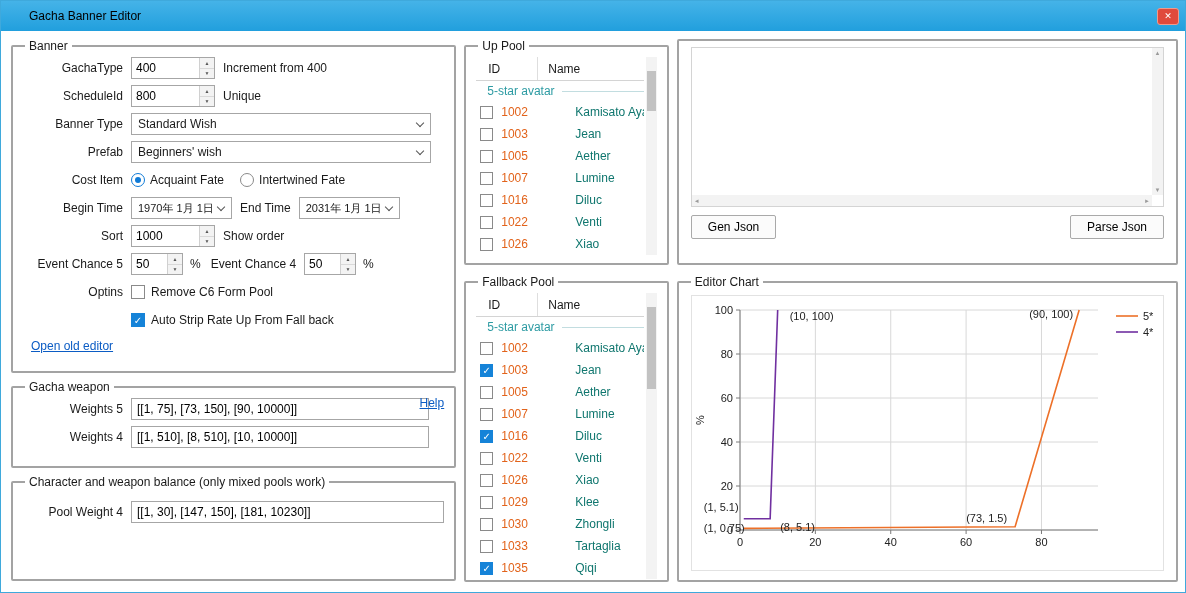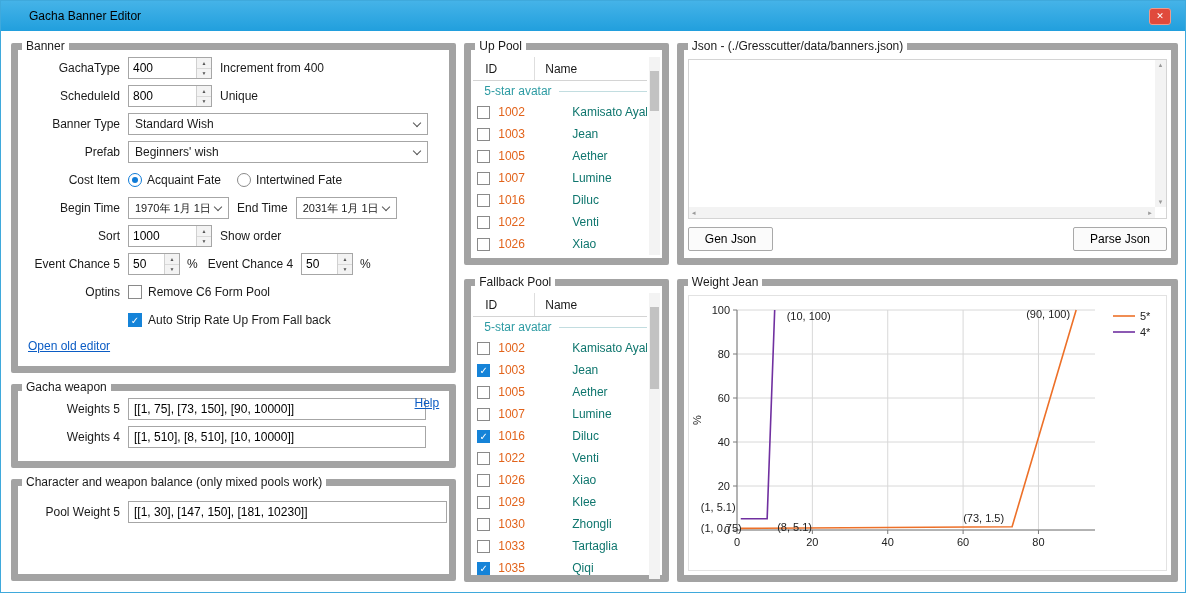--- a/index.html
+++ b/index.html
@@ -1,27 +1,27 @@
 <!DOCTYPE html>
 <html><head>
 <meta charset="utf-8">
 <style>
   *{box-sizing:border-box;margin:0;padding:0;}
   html,body{width:1186px;height:593px;}
   body{font-family:"Liberation Sans",sans-serif;font-size:12px;color:#1a1a1a;background:#d8d8d8;}
   .window{width:1186px;height:593px;background:#ffffff;border:1px solid #3fa9dc;position:relative;overflow:hidden;}
-  .titlebar{height:30px;background:linear-gradient(#45b3e8,#219fdd);display:flex;align-items:center;padding:0 14px 0 28px;}
+  .titlebar{height:30px;background:linear-gradient(#45b3e8,#219fdd);display:flex;align-items:center;padding:0 6px 0 28px;}
   .title{font-size:12px;color:#000;}
   .close-btn{margin-left:auto;width:22px;height:17px;background:#e04a3c;border:1px solid #ef9a8c;border-radius:3px;color:#fff;font-size:9px;line-height:1;display:flex;align-items:center;justify-content:center;cursor:default;}
   .content{display:flex;gap:8px;padding:8px 7px 10px 10px;height:563px;}
   .col{display:flex;flex-direction:column;min-width:0;}
   .col-left{width:446px;gap:7px;}
   .col-mid{width:205px;gap:10px;}
   .col-right{width:502px;gap:10px;}
-  fieldset.group{border:7px solid #a3a3a3;border-radius:2px;padding:4px 2px 6px;background:#fff;min-width:0;position:relative;}
+  fieldset.group{border:2px solid #a3a3a3;border-radius:2px;padding:4px 10px 6px;background:#fff;min-width:0;position:relative;}
   fieldset.group>legend{padding:0 4px;margin-left:2px;font-size:12px;color:#1a1a1a;}
   
   .frow{display:flex;align-items:center;height:22px;margin-bottom:6px;}
   .flabel{width:100px;text-align:right;margin-right:8px;flex:none;white-space:nowrap;}
   .hint{margin-left:8px;white-space:nowrap;}
   .spin{display:flex;border:1px solid #a6a6a6;background:#fff;height:22px;width:84px;flex:none;}
   .spin.narrow{width:52px;}
   .spin input{border:none;outline:none;flex:1;min-width:0;padding:0 4px;font:inherit;background:transparent;}
   .sbtns{width:15px;border-left:1px solid #d0d0d0;display:flex;flex-direction:column;flex:none;}
   .sbtns span{flex:1;display:flex;align-items:center;justify-content:center;font-size:5px;color:#555;background:#f3f3f3;}
@@ -208,21 +208,21 @@
         </div>
         <div class="frow">
           <span class="flabel">Weights 4</span>
           <input class="tinput w298" value="[[1, 510], [8, 510], [10, 10000]]" style="">
         </div>
       </fieldset>
 
       <fieldset class="group" style="height:106px;">
         <legend>Character and weapon balance (only mixed pools work)</legend>
         <div class="frow" style="margin-top:8px;">
-          <span class="flabel">Pool Weight 5</span>
+          <span class="flabel">Pool Weight 4</span>
           <input class="tinput w326" value="[[1, 30], [147, 150], [181, 10230]]" style="">
         </div>
       </fieldset>
     </div>
 
     <div class="col col-mid">
       <fieldset class="group" style="height:226px;">
         <legend>Up Pool</legend>
         <div class="pool-wrap">
           <div class="pool-header">
@@ -344,40 +344,39 @@
             </div>
           <div class="vscroll">
               <span class="thumb" style="top:14px;height:82px;"></span>
             </div>
         </div>
       </fieldset>
     </div>
 
     <div class="col col-right">
       <fieldset class="group" style="height:226px;">
-        <legend>Json - (./Gresscutter/data/banners.json)</legend>
         <div class="json-area">
           <span></span>
           <div class="sbar v">
               <span>▲</span>
               <span>▼</span>
             </div>
           <div class="sbar h">
               <span>◄</span>
               <span>►</span>
             </div>
         </div>
         <div class="json-btns">
           <button class="btn">Gen Json</button>
           <button class="btn">Parse Json</button>
         </div>
       </fieldset>
 
       <fieldset class="group" style="height:307px;">
-        <legend>Weight Jean</legend>
+        <legend>Editor Chart</legend>
         <div class="chart-box">
           <svg id="weight-chart-svg" width="482" height="270">
               <line x1="46" y1="12" x2="46" y2="232" stroke="#d8d8d8" stroke-width="1"></line>
               <line x1="121.36842105263158" y1="12" x2="121.36842105263158" y2="232" stroke="#d8d8d8" stroke-width="1"></line>
               <line x1="196.73684210526315" y1="12" x2="196.73684210526315" y2="232" stroke="#d8d8d8" stroke-width="1"></line>
               <line x1="272.1052631578947" y1="12" x2="272.1052631578947" y2="232" stroke="#d8d8d8" stroke-width="1"></line>
               <line x1="347.4736842105263" y1="12" x2="347.4736842105263" y2="232" stroke="#d8d8d8" stroke-width="1"></line>
               <line x1="46" y1="232" x2="404" y2="232" stroke="#d8d8d8" stroke-width="1"></line>
               <line x1="46" y1="188" x2="404" y2="188" stroke="#d8d8d8" stroke-width="1"></line>
               <line x1="46" y1="144" x2="404" y2="144" stroke="#d8d8d8" stroke-width="1"></line>

